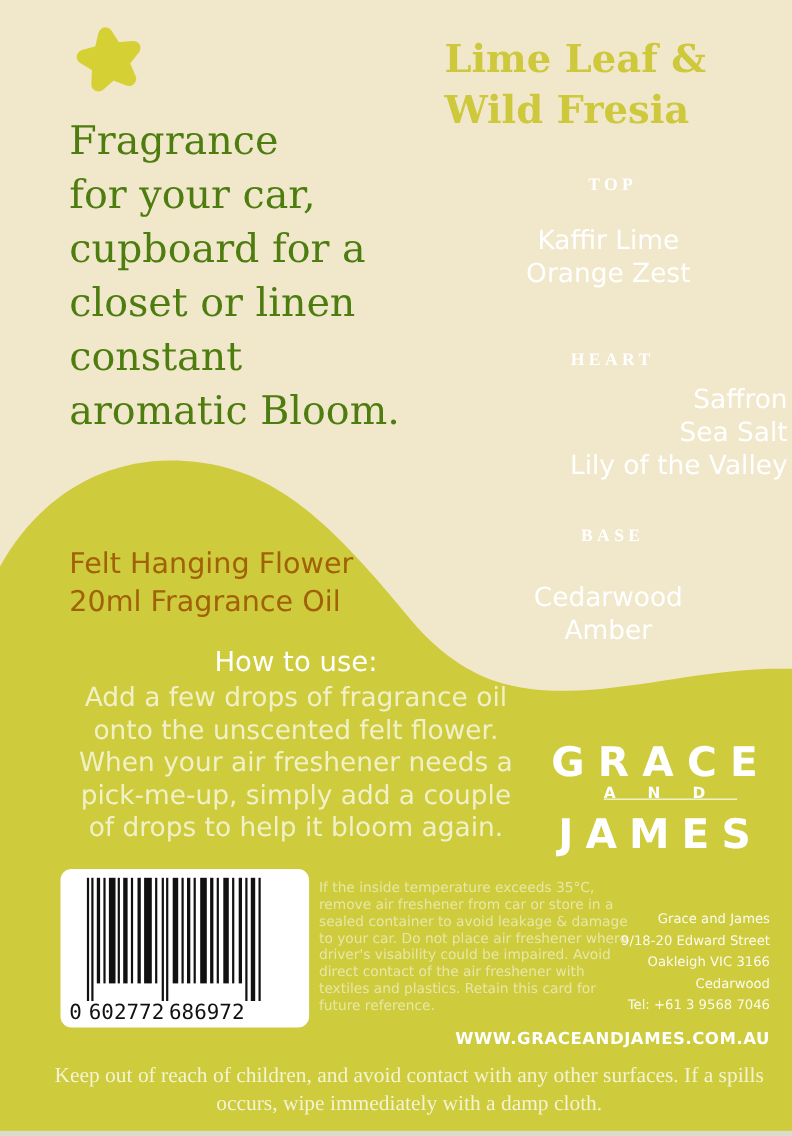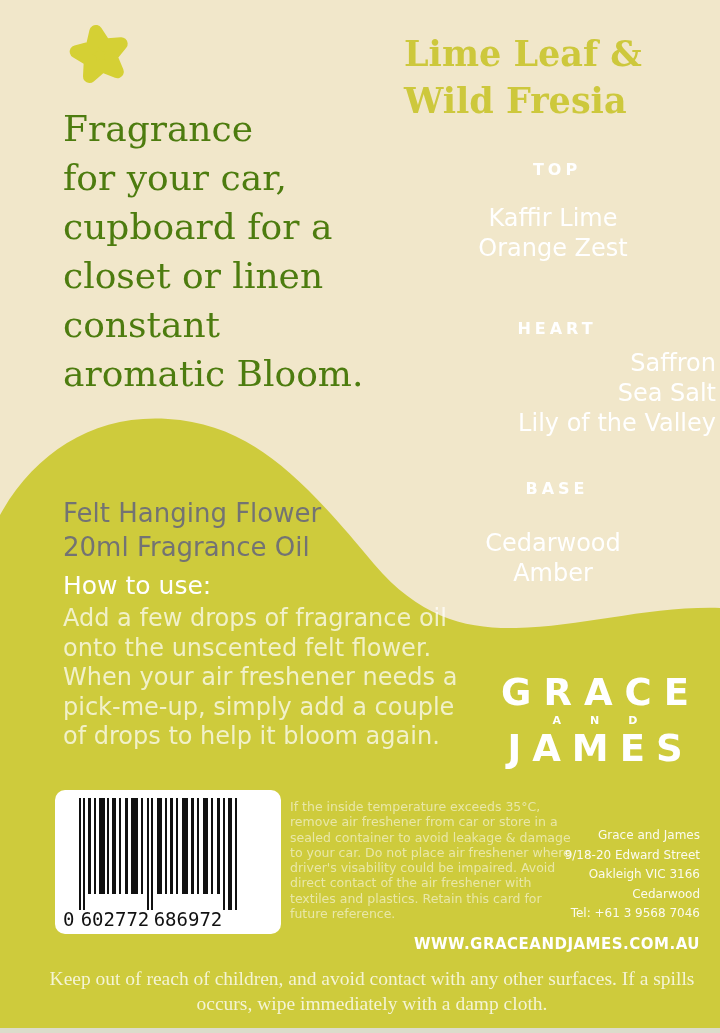--- a/index.html
+++ b/index.html
@@ -23,42 +23,43 @@
     font-family:"DejaVu Serif",serif;font-weight:bold;
     font-size:35px;line-height:47px;color:#cdc83c;
   }
 
   
   .pyr{position:absolute;left:390px;width:326px;text-align:center;color:#ffffff;}
   .pyr-label{
     position:absolute;left:0;width:100%;
     font-size:16px;font-weight:bold;letter-spacing:4px;padding-left:4px;
     color:#ffffff;
+    font-family:Liberation Serif, serif;
   }
   .pyr-items{
     position:absolute;left:0;width:100%;
     font-size:24px;line-height:30px;color:#ffffff;
   }
   .lbl-top{top:160px;} .items-top{top:203px;}
   .lbl-heart{top:319px;} .items-heart{top:348px;text-align:right;}
   .lbl-base{top:479px;} .items-base{top:528px;}
 
   
   .product{
     position:absolute;left:63px;top:496px;
-    font-size:26px;line-height:34px;color:#737373;
-  }
-  .howto{position:absolute;left:63px;top:570px;width:412px;}
+    font-size:26px;line-height:34px;color:#a16207;
+  }
+  .howto{position:absolute;left:63px;top:586px;width:412px;text-align:center;}
   .howto-heading{font-size:25px;line-height:32px;color:#ffffff;margin-bottom:2px;}
   .howto-body{font-size:24px;line-height:29.5px;color:rgba(255,255,255,0.72);}
 
   
   .logo{position:absolute;left:478px;top:676px;width:234px;text-align:center;color:#ffffff;}
   .logo-line1{font-size:37px;font-weight:bold;letter-spacing:12px;padding-left:12px;line-height:34px;}
-  .logo-line2{font-size:11px;font-weight:bold;letter-spacing:29px;padding-left:29px;line-height:12px;margin:5px 0 5px 0;}
+  .logo-line2{font-size:14px;font-weight:bold;letter-spacing:29px;padding-left:29px;line-height:12px;margin:5px 0 15px 0;text-decoration:underline;}
   .logo-line3{font-size:37px;font-weight:bold;letter-spacing:11px;padding-left:11px;line-height:34px;}
 
   
   .barcode{
     position:absolute;left:55px;top:790px;width:226px;height:144px;
     background:#ffffff;border-radius:10px;
   }
   .barcode svg{position:absolute;left:0;top:0;}
   .barcode text{
     font-family:"DejaVu Sans Mono",monospace;font-size:19px;fill:#111111;

